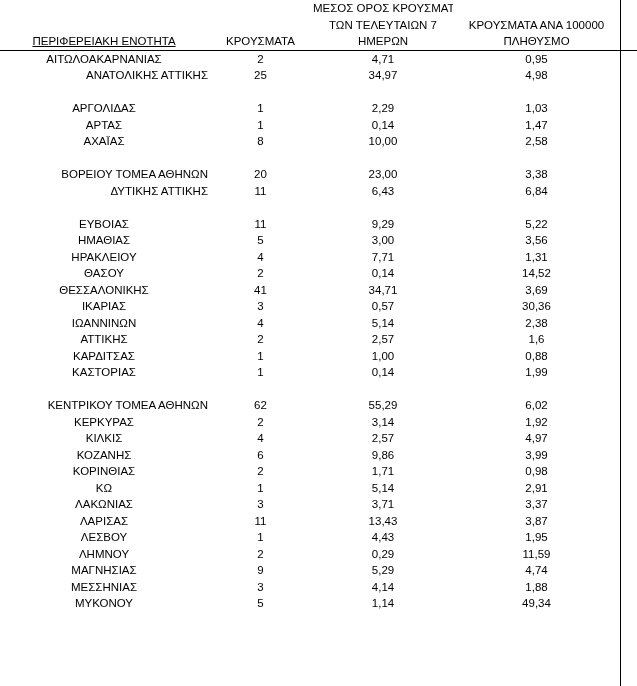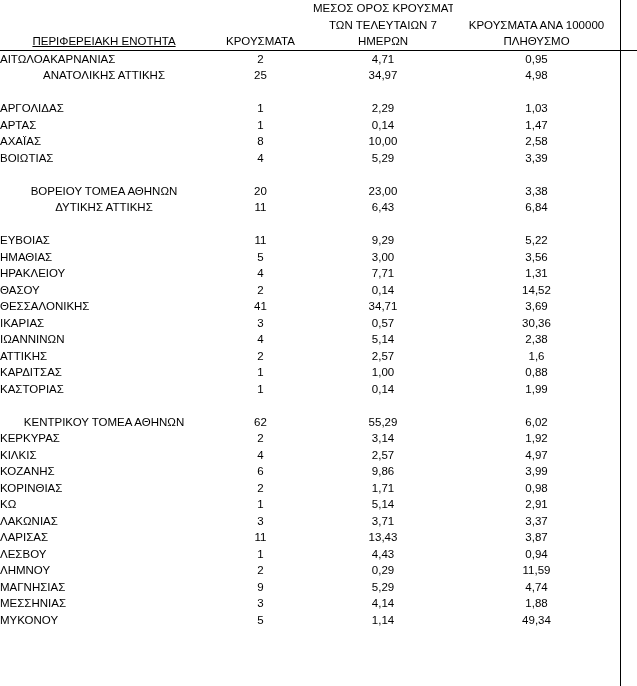--- a/index.html
+++ b/index.html
@@ -52,24 +52,24 @@
   }
   .hdr-name {
     text-align: left;
     padding-left: 8px;
     text-decoration: underline;
   }
   .hdr-line {
     border-bottom: 1px solid #000000;
   }
   .cell-name {
-    text-align: left;
+    text-align: center;
   }
   .cell-name.left {
-    text-align: center;
+    text-align: right;
   }
   .cell-num {
     text-align: center;
   }
   .spacer-row td {
     height: 10px;
     line-height: 10px;
   }
   .vline {
     position: absolute;
@@ -149,27 +149,20 @@
           <td class="cell-num">1,47</td>
           <td></td>
         </tr>
         <tr>
           <td class="cell-name">ΑΧΑΪΑΣ</td>
           <td class="cell-num">8</td>
           <td class="cell-num">10,00</td>
           <td class="cell-num">2,58</td>
           <td></td>
         </tr>
-        <tr>
-          <td class="cell-name">ΒΟΙΩΤΙΑΣ</td>
-          <td class="cell-num">4</td>
-          <td class="cell-num">5,29</td>
-          <td class="cell-num">3,39</td>
-          <td></td>
-        </tr>
         <tr class="spacer-row">
           <td></td>
           <td></td>
           <td></td>
           <td></td>
           <td></td>
         </tr>
         <tr>
           <td class="cell-name left">ΒΟΡΕΙΟΥ ΤΟΜΕΑ ΑΘΗΝΩΝ</td>
           <td class="cell-num">20</td>
@@ -321,21 +314,21 @@
           <td class="cell-name">ΛΑΡΙΣΑΣ</td>
           <td class="cell-num">11</td>
           <td class="cell-num">13,43</td>
           <td class="cell-num">3,87</td>
           <td></td>
         </tr>
         <tr>
           <td class="cell-name">ΛΕΣΒΟΥ</td>
           <td class="cell-num">1</td>
           <td class="cell-num">4,43</td>
-          <td class="cell-num">0,94</td>
+          <td class="cell-num">1,95</td>
           <td></td>
         </tr>
         <tr>
           <td class="cell-name">ΛΗΜΝΟΥ</td>
           <td class="cell-num">2</td>
           <td class="cell-num">0,29</td>
           <td class="cell-num">11,59</td>
           <td></td>
         </tr>
         <tr>

